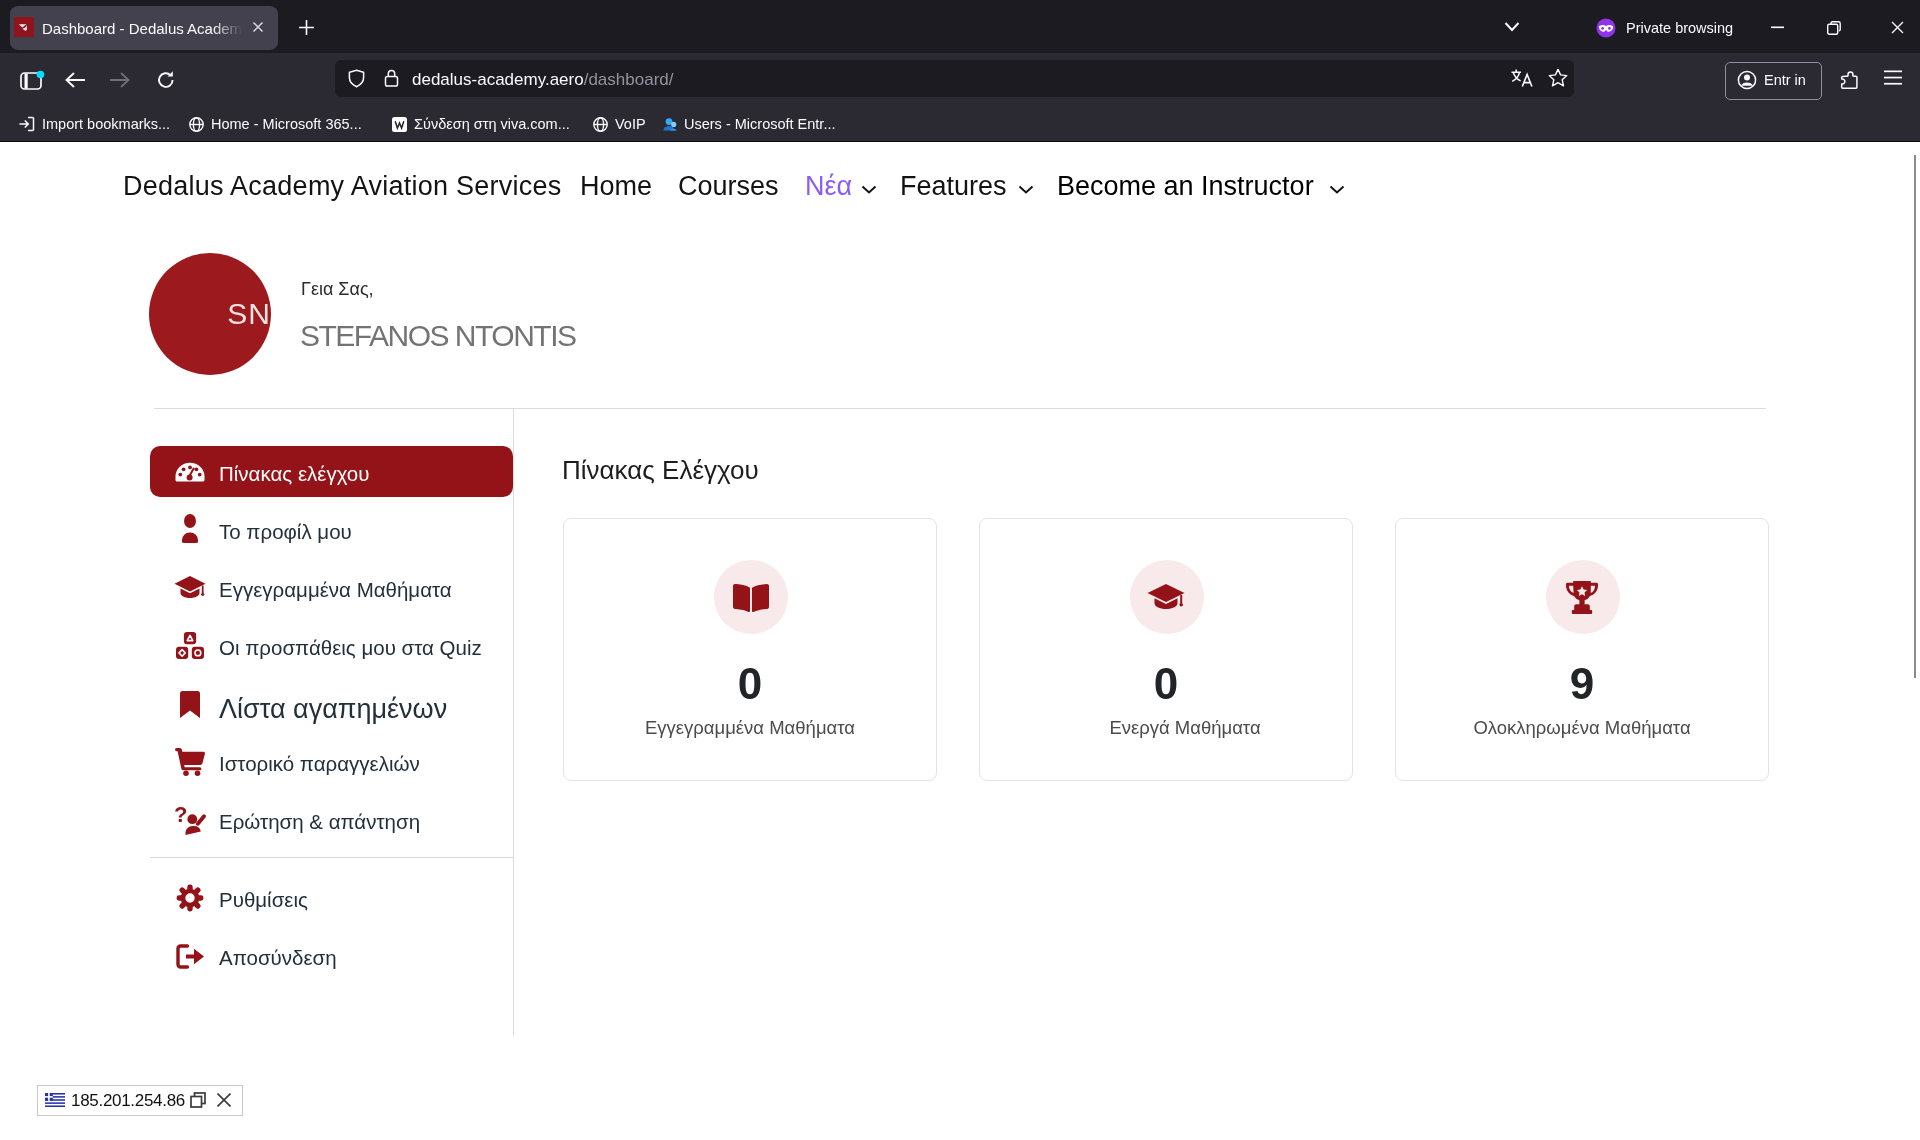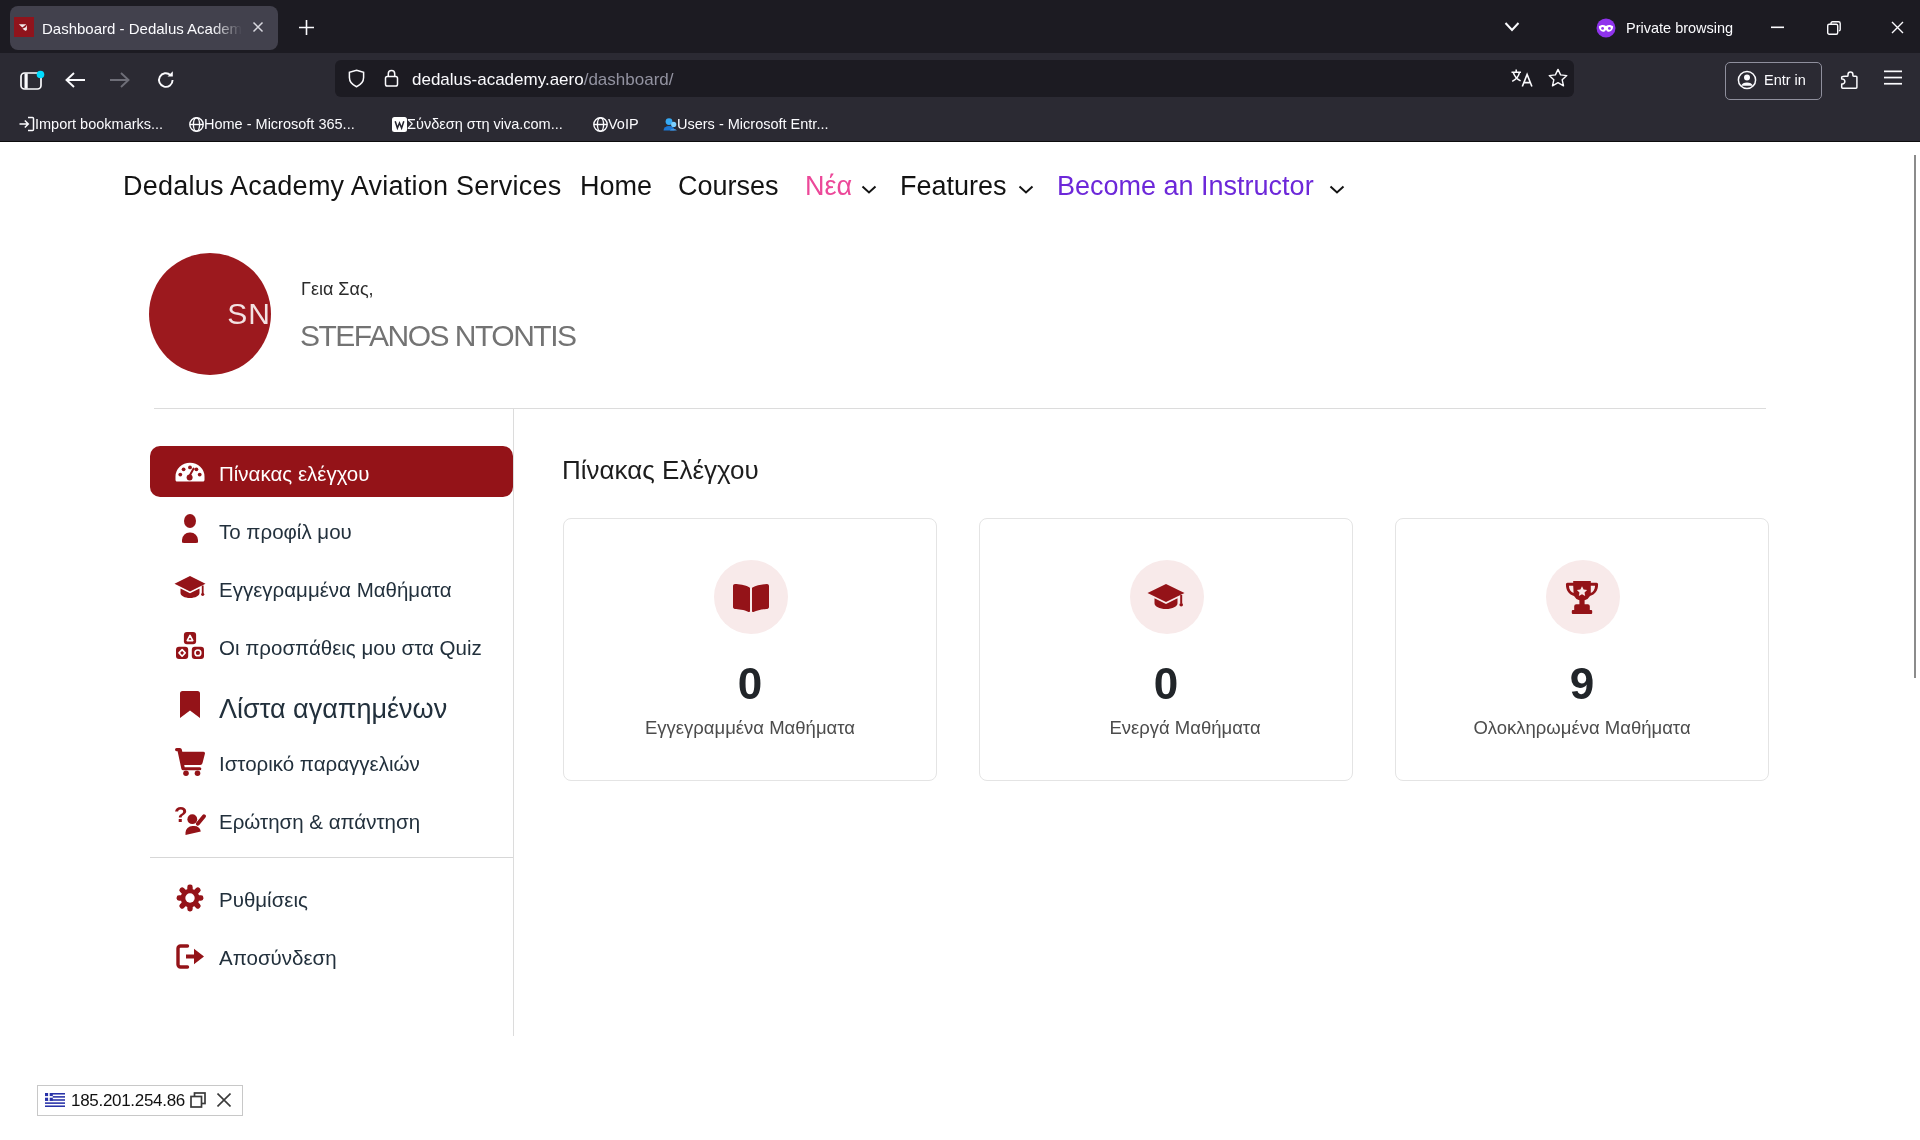--- a/index.html
+++ b/index.html
@@ -4,21 +4,21 @@
 <style>
   html,body{margin:0;padding:0;width:1920px;height:1140px;background:#fff;overflow:hidden;
     font-family:"Liberation Sans",sans-serif;}
   .abs{position:absolute;}
   #tabbar{left:0;top:0;width:1920px;height:53px;background:#1c1b22;}
   #tab{left:10px;top:6px;width:268px;height:44px;background:#42414d;border-radius:8px;}
   #navbar{left:0;top:53px;width:1920px;height:54px;background:#2b2a33;}
   #bookbar{left:0;top:107px;width:1920px;height:34px;background:#2b2a33;border-bottom:1px solid #0c0c0d;}
   #urlbar{left:335px;top:60px;width:1239px;height:37px;background:#1c1b22;border-radius:6px;}
   .ctext{color:#fbfbfe;}
-  .bmk{position:absolute;top:107px;height:34px;display:flex;align-items:center;color:#fbfbfe;font-size:14.5px;}
+  .bmk{position:absolute;top:107px;height:34px;display:flex;align-items:center;gap:7px;color:#fbfbfe;font-size:14.5px;}
   svg{display:block}
 </style>
 </head>
 <body>
 
 <div class="abs" id="tabbar"></div>
 <div class="abs" id="tab"></div>
 <svg class="abs" style="left:14px;top:17px" width="20" height="20">
     <rect width="20" height="20" fill="#8f141c"></rect>
     <path d="M4.8 7.2 h7.6 l-4.1 3.4 z" fill="#f2eaea"></path>
@@ -147,29 +147,29 @@
       <path d="M1.5 13.5 a5.5 4.6 0 0 1 11 0 z" fill="#1b76d3"></path>
       <circle cx="11.7" cy="7.4" r="2.6" fill="#7dd0ff"></circle>
       <path d="M7.9 13.5 a3.9 3.3 0 0 1 7 0 z" fill="#4796dd"></path>
     </svg>
 <span>Users - Microsoft Entr...</span>
   </div>
 
 <div class="abs" style="left:123px;top:171px;font-size:27px;color:#131313;letter-spacing:0.25px">Dedalus Academy Aviation Services</div>
 <div class="abs" style="left:580px;top:171px;font-size:27px;color:#131313">Home</div>
 <div class="abs" style="left:678px;top:171px;font-size:27px;color:#131313">Courses</div>
-<div class="abs" style="left:805px;top:171px;font-size:27px;color:#ec4899">Νέα</div>
+<div class="abs" style="left:805px;top:171px;font-size:27px;color:#8b5cf6">Νέα</div>
 <svg class="abs" style="left:861px;top:185px" width="16" height="9">
     <path d="M1.5 1.5 L8 7.5 L14.5 1.5" stroke="#131313" stroke-width="2" fill="none"></path>
   </svg>
 <div class="abs" style="left:900px;top:171px;font-size:27px;color:#131313">Features</div>
 <svg class="abs" style="left:1018px;top:185px" width="16" height="9">
     <path d="M1.5 1.5 L8 7.5 L14.5 1.5" stroke="#131313" stroke-width="2" fill="none"></path>
   </svg>
-<div class="abs" style="left:1057px;top:171px;font-size:27px;color:#6d28d9">Become an Instructor</div>
+<div class="abs" style="left:1057px;top:171px;font-size:27px;color:#000000">Become an Instructor</div>
 <svg class="abs" style="left:1329px;top:185px" width="16" height="9">
     <path d="M1.5 1.5 L8 7.5 L14.5 1.5" stroke="#131313" stroke-width="2" fill="none"></path>
   </svg>
 
 <div class="abs" style="left:149px;top:253px;width:122px;height:122px;border-radius:50%;background:#9c191e"></div>
 <div class="abs" style="left:149px;top:253px;width:122px;height:122px;text-align:right;line-height:122px;font-size:30px;color:#f2e2e2;letter-spacing:1px">SN</div>
 <div class="abs" style="left:301px;top:279px;font-size:18px;color:#2b2b2b">Γεια Σας,</div>
 <div class="abs" style="left:300px;top:319px;font-size:30px;font-weight:normal;color:#737373;letter-spacing:-1.5px">STEFANOS NTONTIS</div>
 <div class="abs" style="left:154px;top:408px;width:1612px;height:1px;background:#dcdcdc"></div>
 <div class="abs" style="left:513px;top:408px;width:1px;height:628px;background:#dcdcdc"></div>

